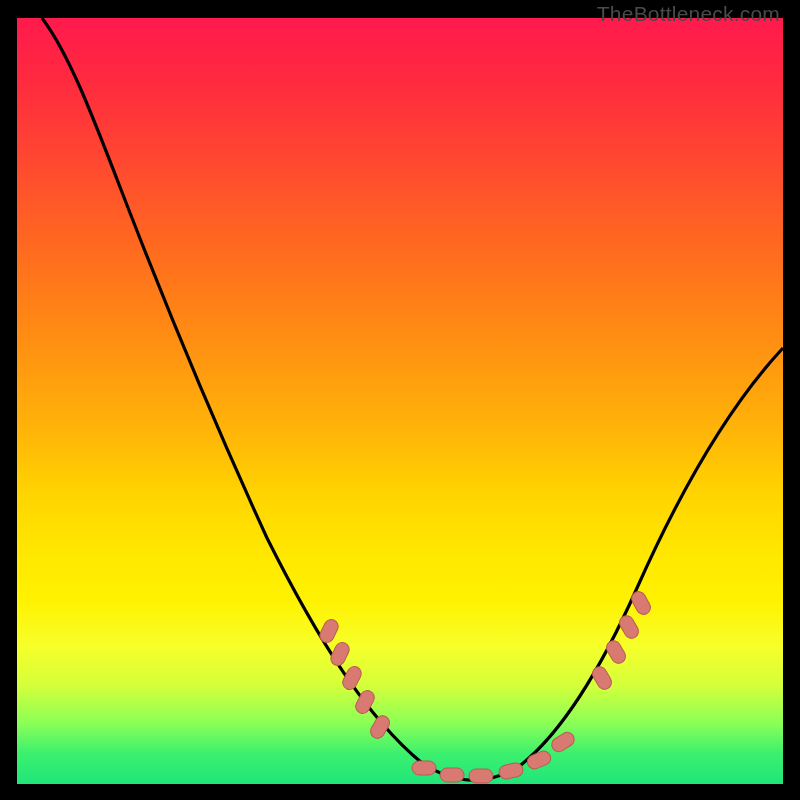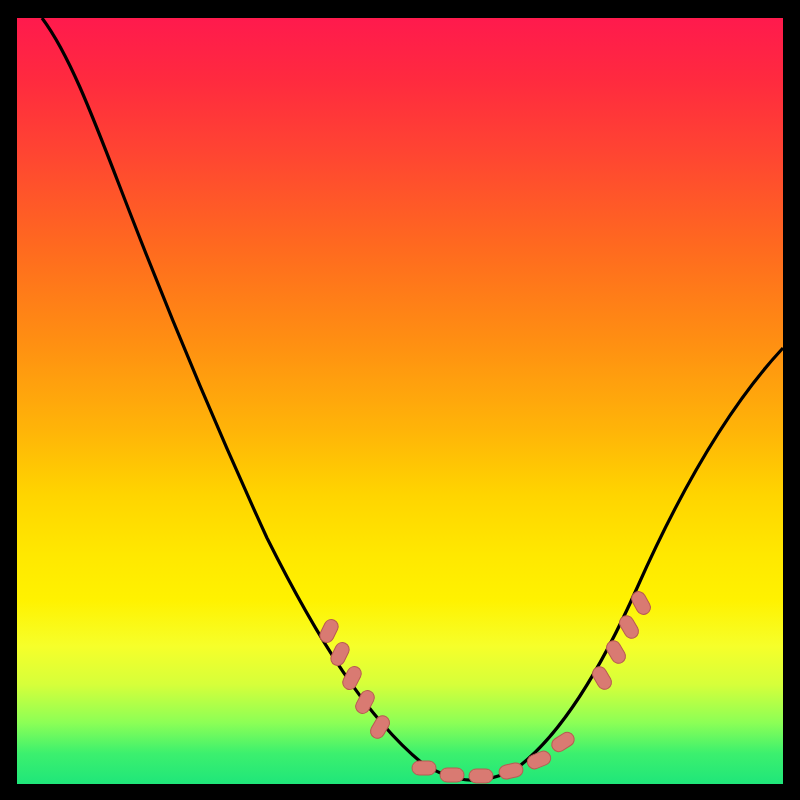--- a/index.html
+++ b/index.html
@@ -101,14 +101,15 @@
       <g>
         <rect class="marker" x="578" y="648" width="14" height="24" rx="7" transform="rotate(-30 585 660)"></rect>
         <rect class="marker" x="592" y="622" width="14" height="24" rx="7" transform="rotate(-30 599 634)"></rect>
         <rect class="marker" x="605" y="597" width="14" height="24" rx="7" transform="rotate(-30 612 609)"></rect>
         <rect class="marker" x="617" y="573" width="14" height="24" rx="7" transform="rotate(-29 624 585)"></rect>
       </g>
     </svg>
 
   </div>
 
+  <div class="watermark">TheBottleneck.com</div>
 
 </div>
 
 </body></html>

